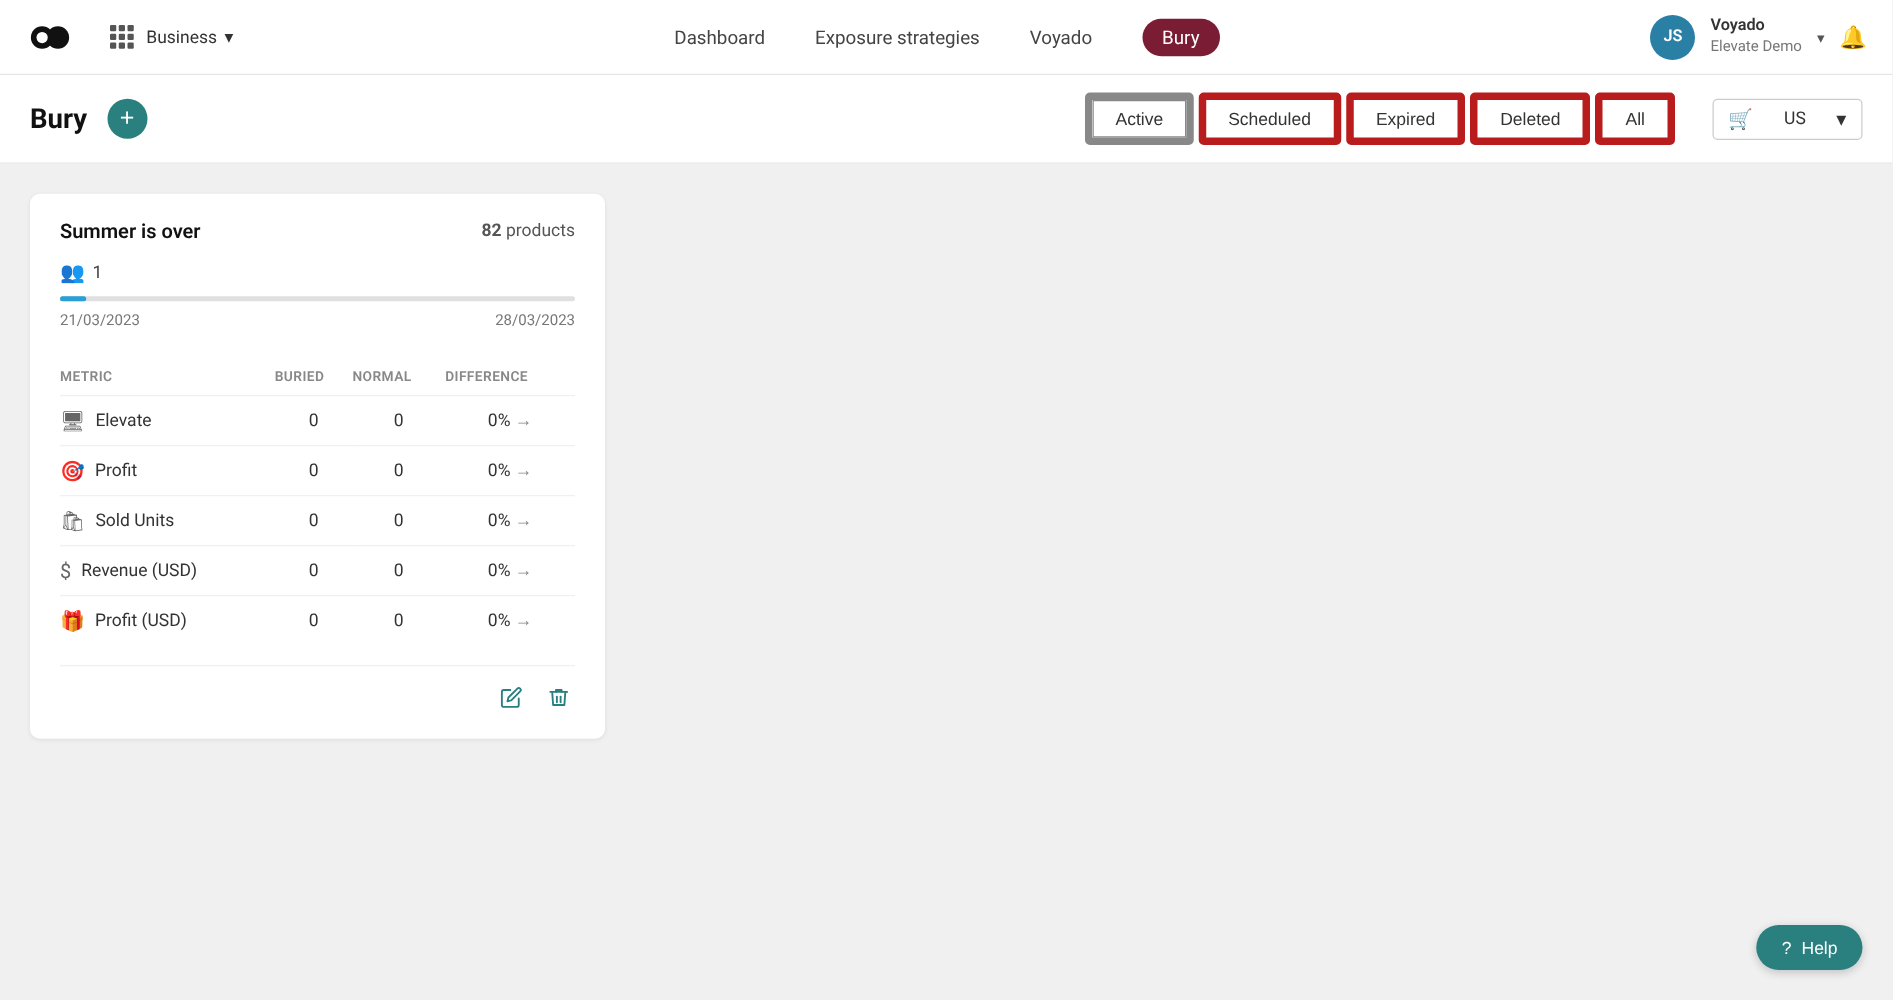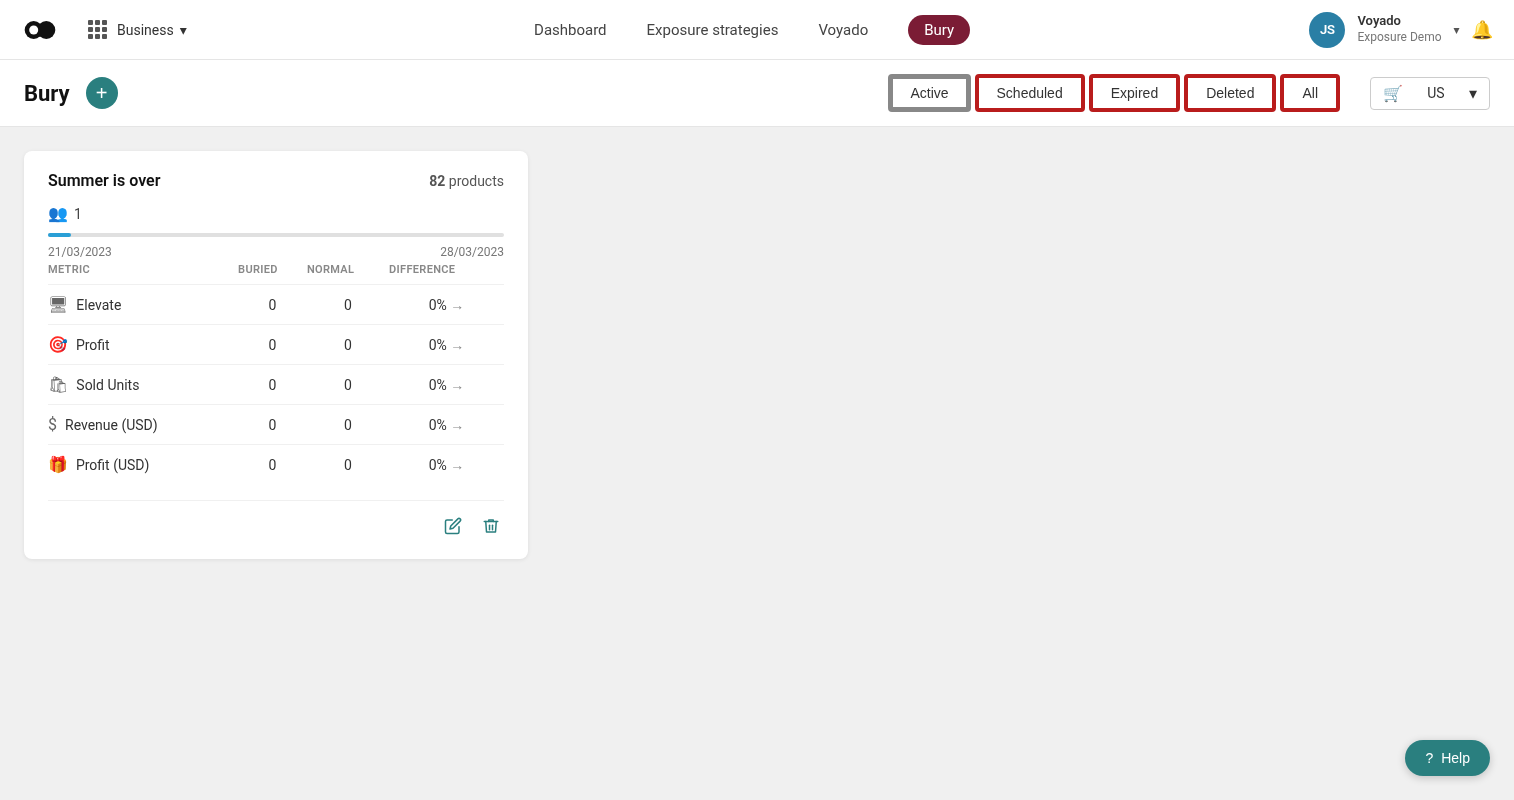--- a/index.html
+++ b/index.html
@@ -106,21 +106,21 @@
       border: none;
     }
     .tabs-area {
       display: flex;
       align-items: center;
       gap: 4px;
       margin-left: auto;
     }
     .tab-btn {
       padding: 7px 18px;
-      border: 4px solid #b91c1c;
+      border: 6px solid #b91c1c;
       background: #fff;
       border-radius: 4px;
       font-size: 14px;
       color: #333;
       cursor: pointer;
     }
     .tab-btn.active-tab {
       background: #fff;
       border-color: #888;
       font-weight: 500;
@@ -149,21 +149,21 @@
       padding: 24px;
       overflow-y: auto;
       background: #f0f0f0;
     }
 
     
     .card {
       background: #fff;
       border-radius: 8px;
       padding: 20px 24px;
-      width: 504px;
+      width: 460px;
       box-shadow: 0 1px 4px rgba(0,0,0,0.08);
     }
     .card-header {
       display: flex;
       align-items: center;
       justify-content: space-between;
       margin-bottom: 14px;
     }
     .card-title { font-size: 16px; font-weight: 600; color: #111; }
     .card-products { font-size: 14px; color: #555; }
@@ -192,21 +192,21 @@
     }
 
     .date-row {
       display: flex;
       justify-content: space-between;
       font-size: 12px;
       color: #777;
       margin-bottom: 0;
     }
 
-    .metrics-table { width: 100%; border-collapse: collapse; }
+    .metrics-table { width: 100%; border-collapse: collapse; margin-top: 28px; }
     .metrics-table thead tr th {
       font-size: 11px;
       font-weight: 600;
       color: #888;
       text-transform: uppercase;
       letter-spacing: 0.03em;
       padding: 4px 0 8px;
       text-align: left;
     }
     .metrics-table thead tr th:not(:first-child) { text-align: left; }
@@ -294,21 +294,21 @@
     <a class="nav-link">Dashboard</a>
     <a class="nav-link">Exposure strategies</a>
     <a class="nav-link">Voyado</a>
     <a class="nav-link active-nav">Bury</a>
   </div>
 
   <div class="nav-right">
     <div class="user-avatar">JS</div>
     <div class="user-info">
       <span class="user-name">Voyado</span>
-      <span class="user-sub">Exposure Demo</span>
+      <span class="user-sub">Elevate Demo</span>
     </div>
     <span class="nav-chevron">▾</span>
     <span class="bell-icon">🔔</span>
   </div>
 </nav>
 
 <div class="page-body">
 
   <div class="sub-header">
     <span class="page-title">Bury</span>

